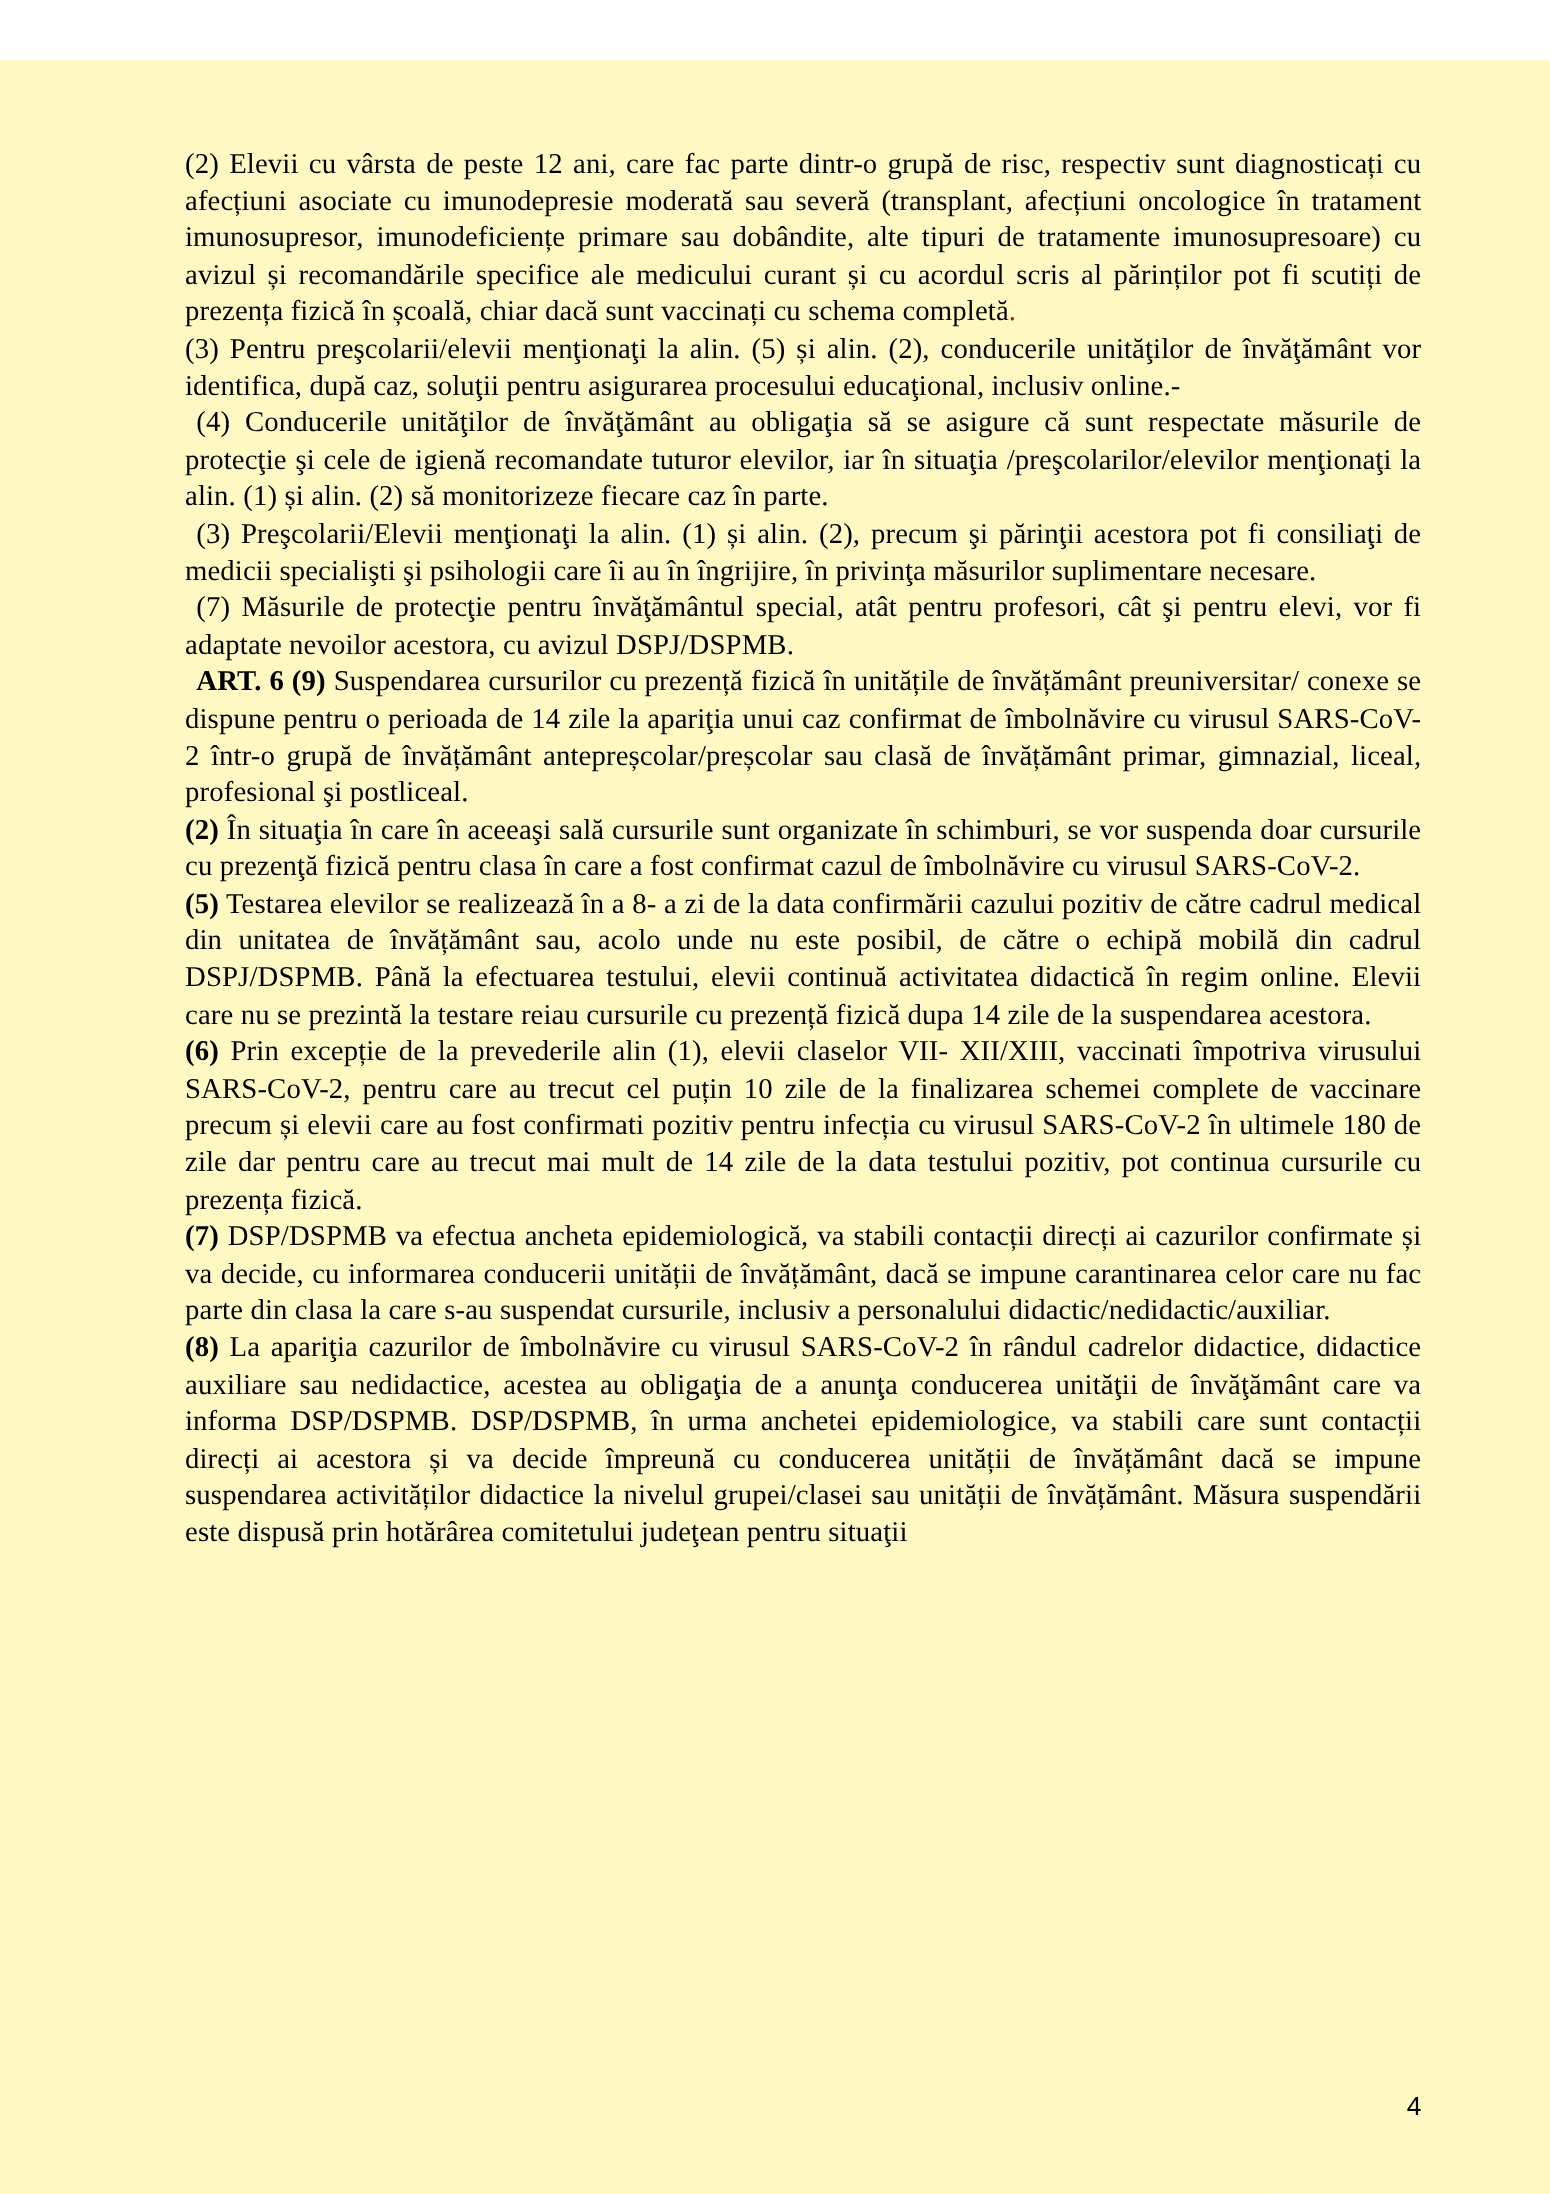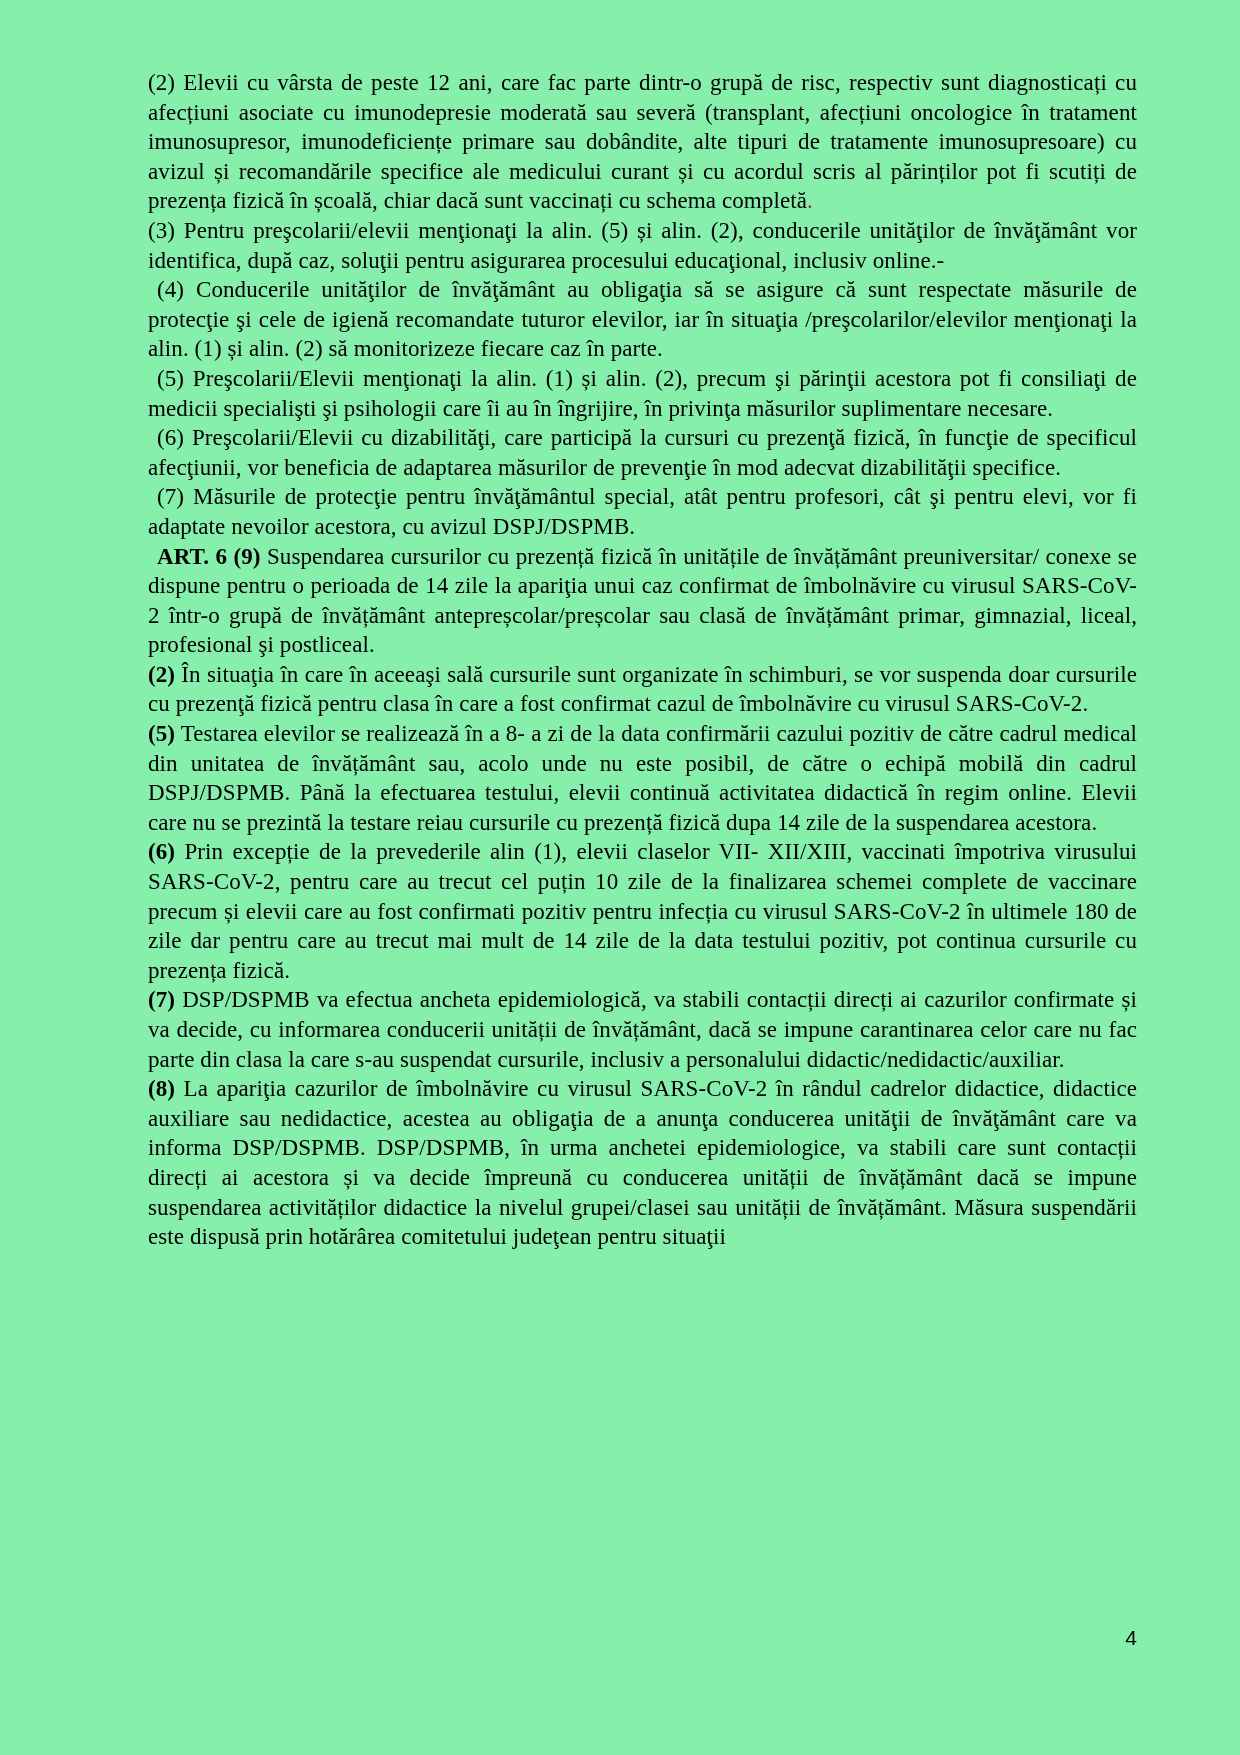--- a/index.html
+++ b/index.html
@@ -5,22 +5,23 @@
   html, body { margin: 0; padding: 0; }
   body {
     width: 1240px; height: 1755px;
     background: #ffffff;
     position: relative;
     font-family: "Liberation Serif", "DejaVu Serif", serif;
     color: #000000;
   }
   .page {
     position: absolute; inset: 0;
-    background: #86efac;
+    background: #fef9c3;
     overflow: hidden;
+    margin-top: 48px;
   }
   .content {
     position: absolute;
     left: 148px; top: 68px;
     width: 989px;
     font-size: 23px;
     line-height: 29.6px;
     text-align: justify;
     letter-spacing: 0.1px;
   }
@@ -44,23 +45,22 @@
 
 <div class="page">
   <div class="content">
 
     <p><span>(2) Elevii cu vârsta de peste 12 ani, care fac parte dintr-o grupă de risc, respectiv sunt diagnosticați cu afecțiuni asociate cu imunodepresie moderată sau severă (transplant, afecțiuni oncologice în tratament imunosupresor, imunodeficiențe primare sau dobândite, alte tipuri de tratamente imunosupresoare) cu avizul și recomandările specifice ale medicului curant și cu acordul scris al părinților pot fi scutiți de prezența fizică în școală, chiar dacă sunt vaccinați cu schema completă</span><span class="red">.</span></p>
 
     <p>(3) Pentru preşcolarii/elevii menţionaţi la alin. (5) și alin. (2), conducerile unităţilor de învăţământ vor identifica, după caz, soluţii pentru asigurarea procesului educaţional, inclusiv online.-</p>
 
     <p class="sp">(4) Conducerile unităţilor de învăţământ au obligaţia să se asigure că sunt respectate măsurile de protecţie şi cele de igienă recomandate tuturor elevilor, iar în situaţia /preşcolarilor/elevilor menţionaţi la alin. (1) și alin. (2) să monitorizeze fiecare caz în parte.</p>
 
-    <p class="sp">(5) Preşcolarii/Elevii menţionaţi la alin. (1) și alin. (2), precum şi părinţii acestora pot fi consiliaţi de medicii specialişti şi psihologii care îi au în îngrijire, în privinţa măsurilor suplimentare necesare.</p>
+    <p class="sp">(3) Preşcolarii/Elevii menţionaţi la alin. (1) și alin. (2), precum şi părinţii acestora pot fi consiliaţi de medicii specialişti şi psihologii care îi au în îngrijire, în privinţa măsurilor suplimentare necesare.</p>
 
-    <p class="sp">(6) Preşcolarii/Elevii cu dizabilităţi, care participă la cursuri cu prezenţă fizică, în funcţie de specificul afecţiunii, vor beneficia de adaptarea măsurilor de prevenţie în mod adecvat dizabilităţii specifice.</p>
 
     <p class="sp">(7) Măsurile de protecţie pentru învăţământul special, atât pentru profesori, cât şi pentru elevi, vor fi adaptate nevoilor acestora, cu avizul DSPJ/DSPMB.</p>
 
     <p class="art-gap sp"><b>ART. 6 (9)</b><span> Suspendarea cursurilor cu prezență fizică în unitățile de învățământ preuniversitar/ conexe se dispune pentru o perioada de 14 zile la apariţia unui caz confirmat de îmbolnăvire cu virusul SARS-CoV-2 într-o grupă de învățământ antepreșcolar/preșcolar sau clasă de învățământ primar, gimnazial, liceal, profesional şi postliceal.</span></p>
 
     <p><b>(2)</b><span> În situaţia în care în aceeaşi sală cursurile sunt organizate în schimburi, se vor suspenda doar cursurile cu prezenţă fizică pentru clasa în care a fost confirmat cazul de îmbolnăvire cu virusul SARS-CoV-2.</span></p>
 
 
 
     <p><b>(5)</b><span> Testarea elevilor se realizează în a 8- a zi de la data confirmării cazului pozitiv de către cadrul medical din unitatea de învățământ sau, acolo unde nu este posibil, de către o echipă mobilă din cadrul DSPJ/DSPMB. Până la efectuarea testului, elevii continuă activitatea didactică în regim online. Elevii care nu se prezintă la testare reiau cursurile cu prezență fizică dupa 14 zile de la suspendarea acestora.</span></p>

